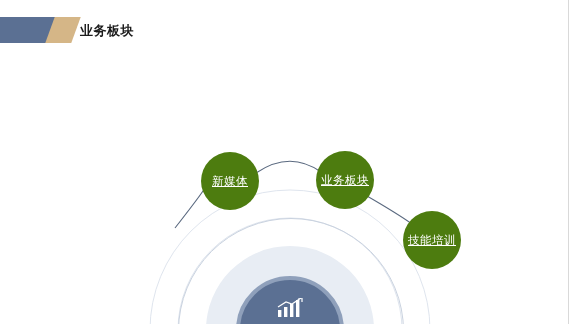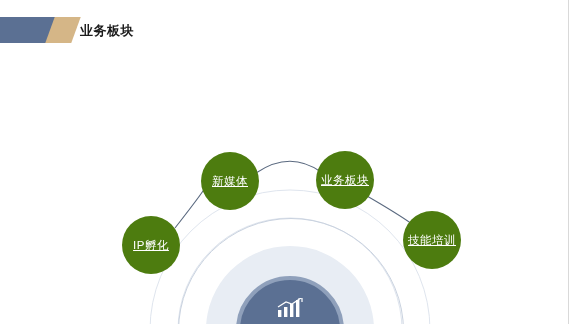--- a/index.html
+++ b/index.html
@@ -154,23 +154,20 @@
         <rect x="1" y="12" width="3.4" height="7" fill="#ffffff"></rect>
         <rect x="7" y="9" width="3.4" height="10" fill="#ffffff"></rect>
         <rect x="13" y="6" width="3.4" height="13" fill="#ffffff"></rect>
         <rect x="19" y="2" width="3.4" height="17" fill="#ffffff"></rect>
         <path d="M1 9 L9 4 L15 6 L24 0" fill="none" stroke="#ffffff" stroke-width="1.2"></path>
         <path d="M21 0 L25 0 L25 4" fill="none" stroke="#ffffff" stroke-width="1.2"></path>
       </svg>
 
     </div>
 
-    <div class="node" style="left:122px; top:216px; width:58px; height:58px;">
-      <span>IP孵化</span>
-    </div>
     <div class="node" style="left:201px; top:152px; width:58px; height:58px;">
       <span>新媒体</span>
     </div>
     <div class="node" style="left:316px; top:151px; width:58px; height:58px;">
       <span>业务板块</span>
     </div>
     <div class="node" style="left:403px; top:211px; width:58px; height:58px;">
       <span>技能培训</span>
     </div>
 

